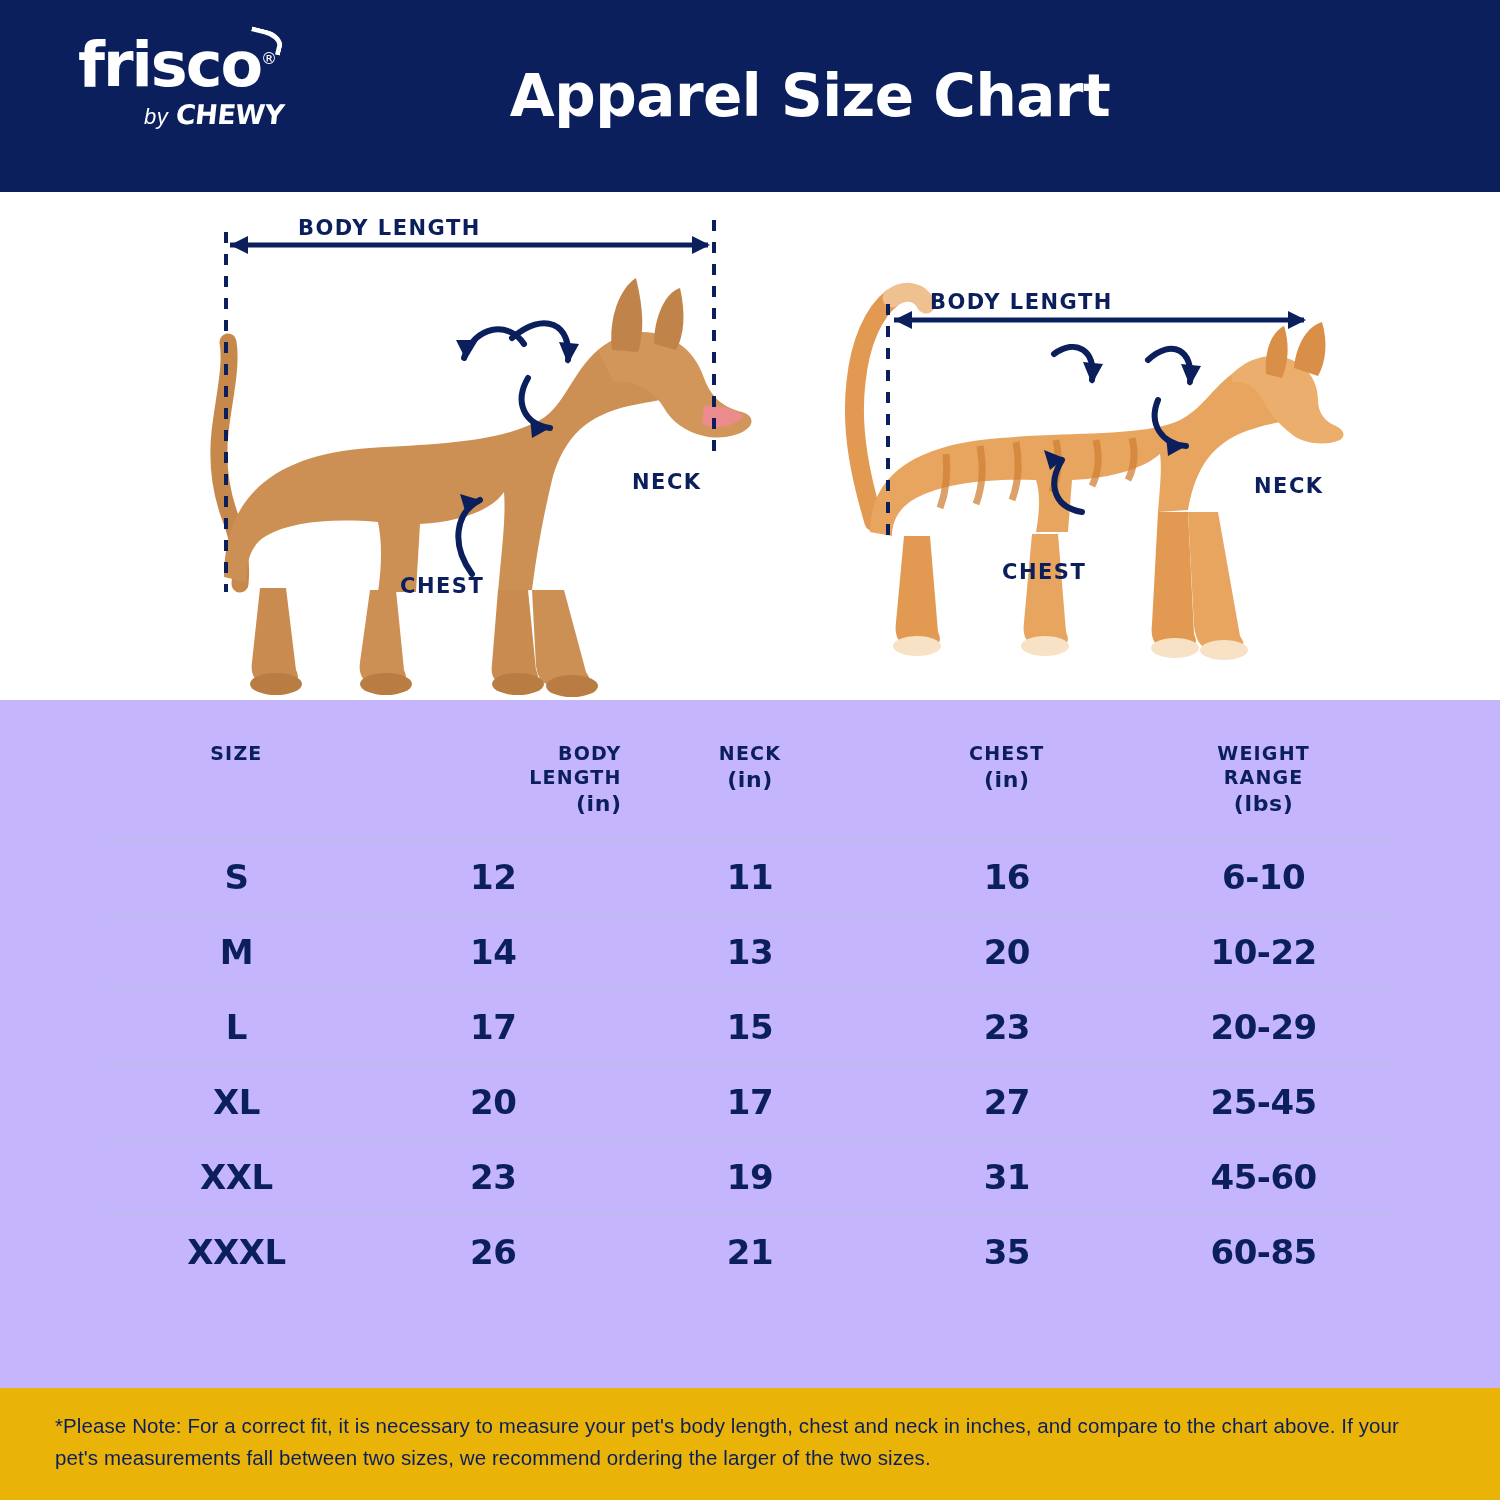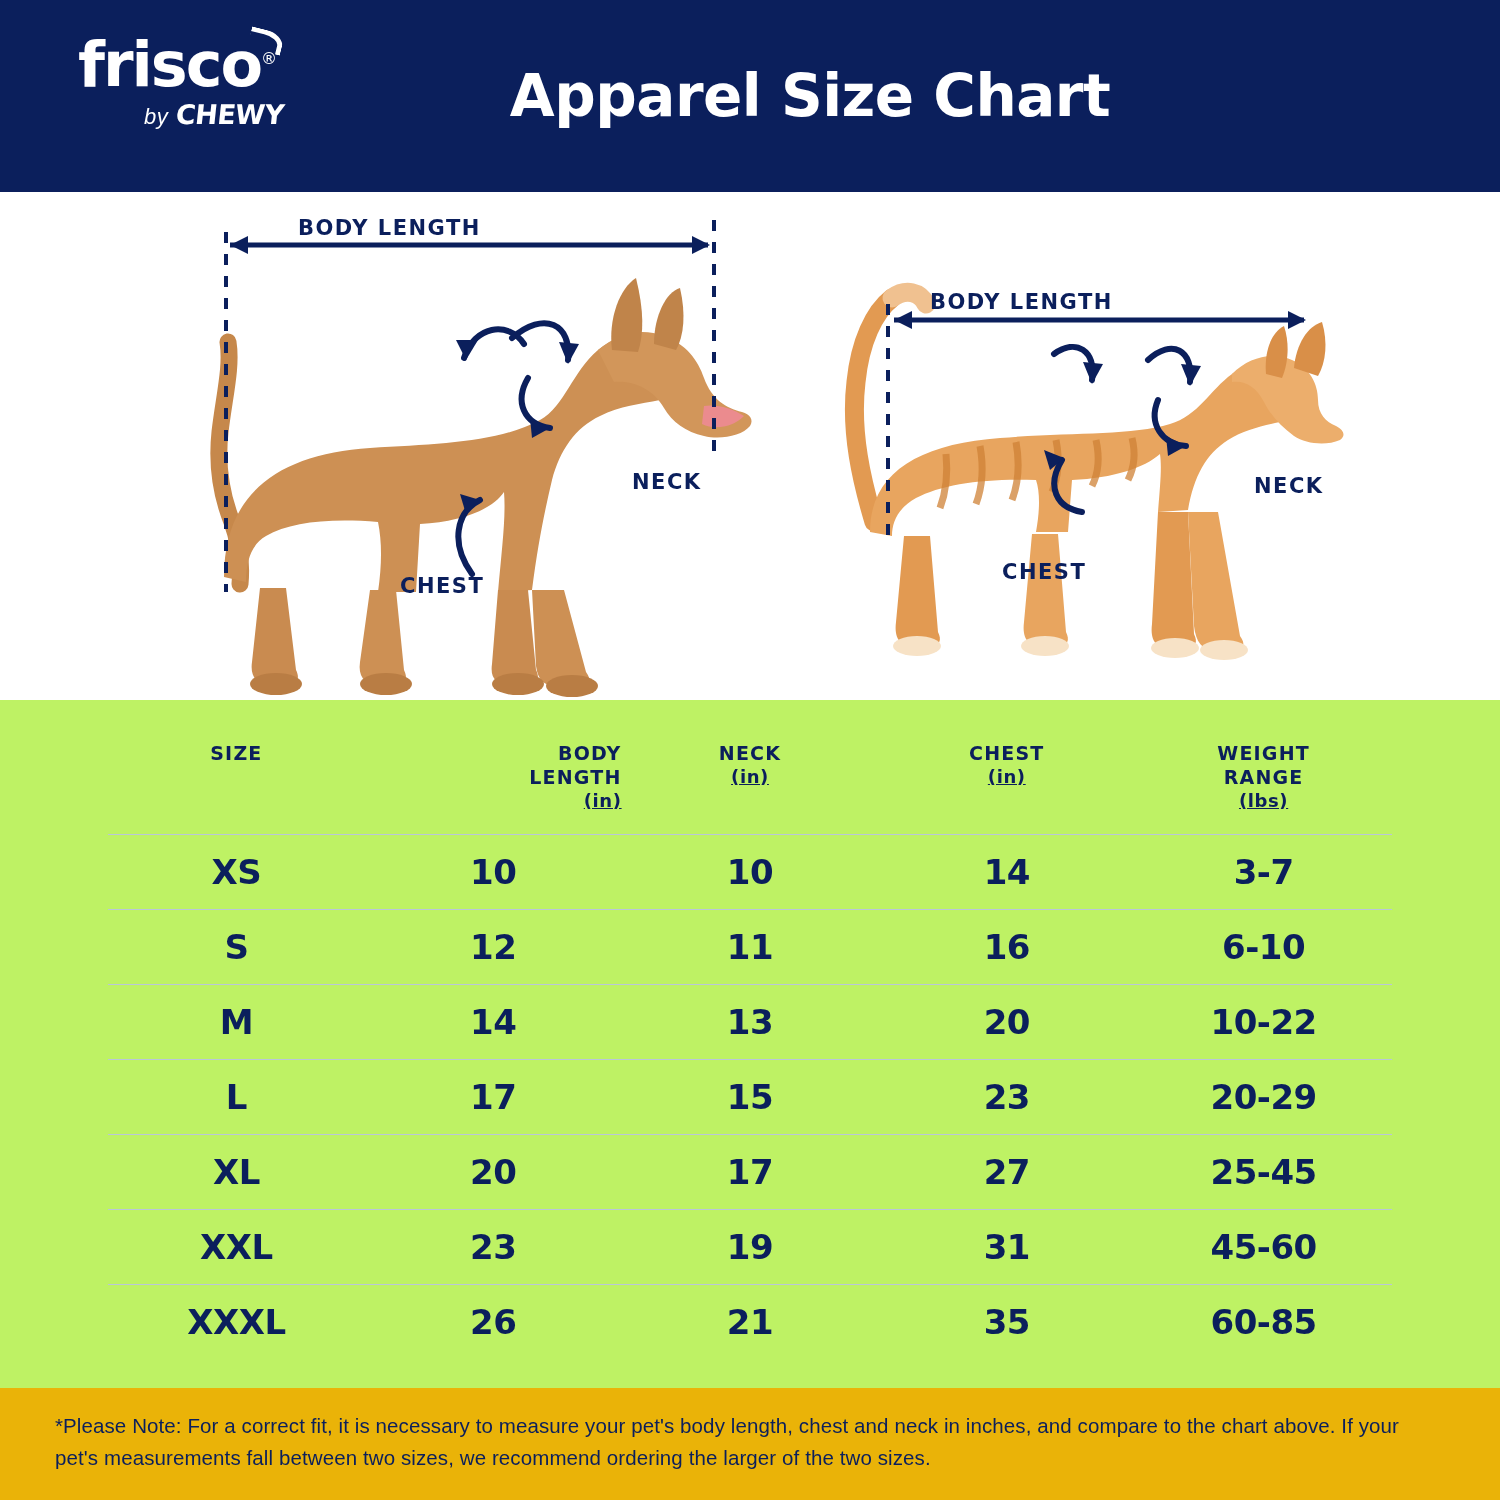--- a/index.html
+++ b/index.html
@@ -103,44 +103,43 @@
     font-weight: bold;
     font-size: 21px;
     letter-spacing: 1.5px;
     white-space: nowrap;
   }
   .svg-layer { position: absolute; inset: 0; width: 100%; height: 100%; }
 
   
   .table-band {
     flex: 1 1 auto;
-    background: #bef264;
+    background: #c4b5fd;
     padding: 30px 108px 0 108px;
   }
   table.size-chart {
     width: 100%;
     border-collapse: collapse;
     table-layout: fixed;
   }
   table.size-chart th {
     color: #0b1f5c;
     font-family: "DejaVu Sans", sans-serif;
     font-size: 19px;
     font-weight: bold;
     letter-spacing: 1.2px;
     padding: 12px 0 22px 0;
     vertical-align: top;
     line-height: 1.25;
   }
   table.size-chart th .unit {
     display: block;
-    font-size: 18px;
+    font-size: 22px;
     letter-spacing: 0.6px;
     font-weight: bold;
-    text-decoration: underline;
   }
   table.size-chart tbody td {
     color: #0b1f5c;
     font-family: "DejaVu Sans", sans-serif;
     font-size: 34px;
     font-weight: bold;
     text-align: center;
     padding: 17px 0 17px 0;
     border-top: 1.5px solid #b9c6da;
     letter-spacing: -0.5px;
@@ -370,27 +369,20 @@
           </th>
           <th style="text-align:center">
             <span>WEIGHT</span><br>
             <span>RANGE</span>
             <span class="unit">(lbs)</span>
           </th>
         </tr>
       </thead>
       <tbody>
         <tr>
-          <td>XS</td>
-          <td>10</td>
-          <td>10</td>
-          <td>14</td>
-          <td>3-7</td>
-        </tr>
-        <tr>
           <td>S</td>
           <td>12</td>
           <td>11</td>
           <td>16</td>
           <td>6-10</td>
         </tr>
         <tr>
           <td>M</td>
           <td>14</td>
           <td>13</td>

